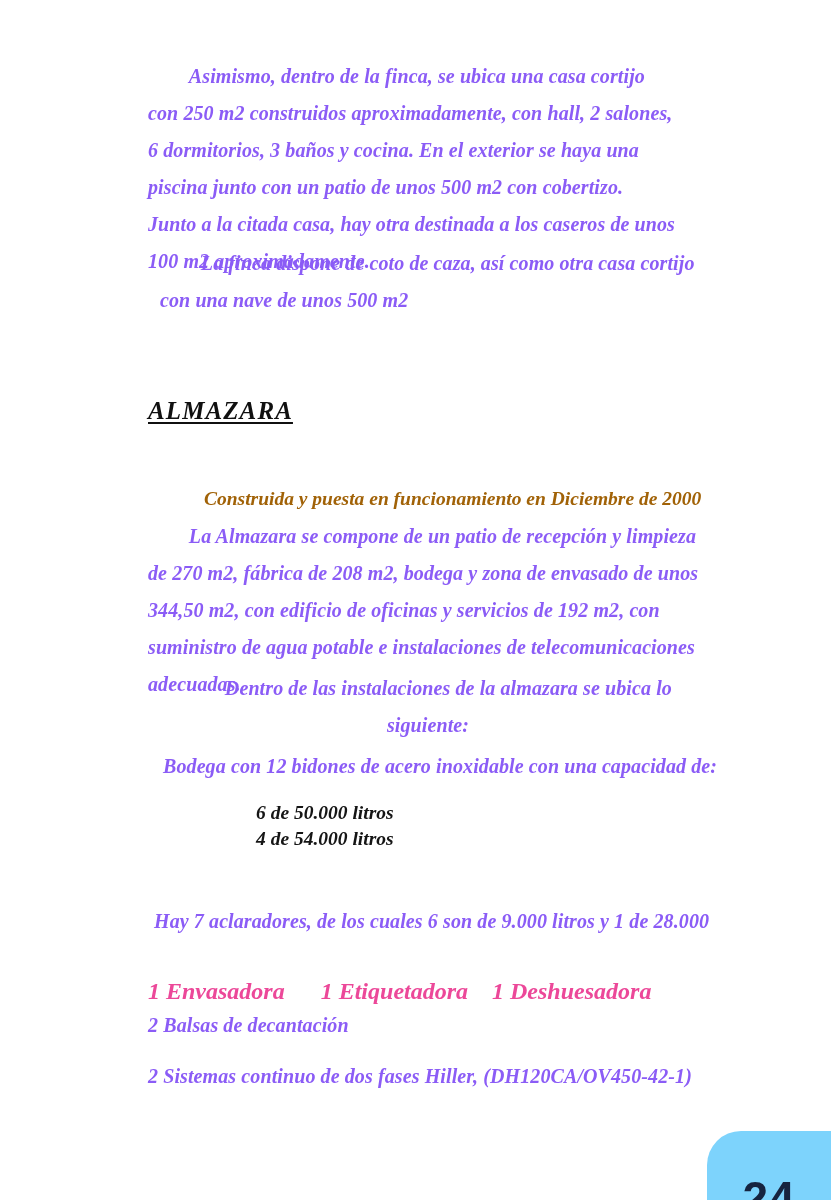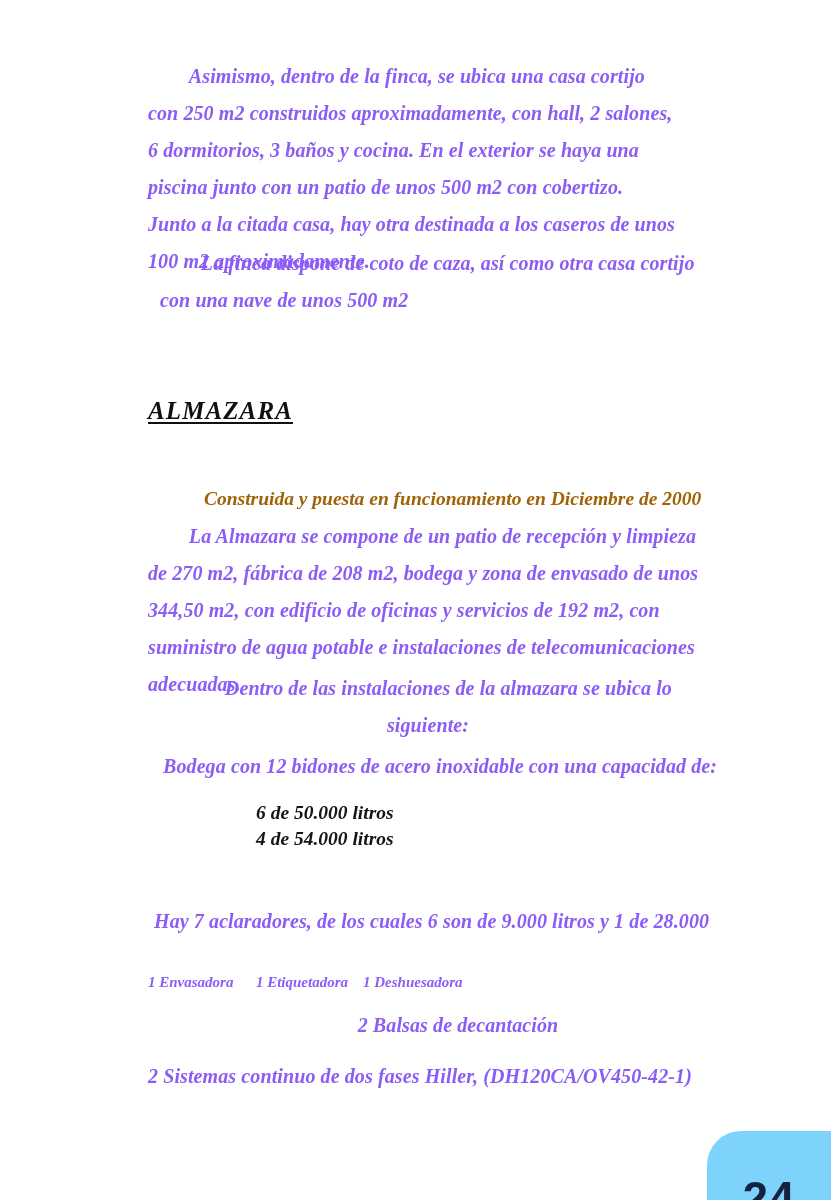--- a/index.html
+++ b/index.html
@@ -93,29 +93,29 @@
     font-style: italic;
     font-weight: 700;
     font-size: 19.5px;
     line-height: 26.4px;
     color: #151515;
     white-space: pre;
   }
 
   #p-aclaradores { top: 903px;  left: 6px; width: 620px; }
   #p-equipos     { top: 954px;  left: 0; width: 620px; }
-  #p-balsas      { top: 1007px; left: 0; width: 620px; text-align: center; }
+  #p-balsas      { top: 1007px; left: 0; width: 620px; }
   #p-sistemas    { top: 1058px; left: 0; width: 620px; }
 
   .equipos-line {
     font-style: italic;
     font-weight: 700;
-    font-size: 15px;
+    font-size: 24px;
     line-height: 26.4px;
-    color: #8b5cf6;
+    color: #ec4899;
     white-space: pre;
   }
 
   
   .page-badge {
     position: absolute;
     left: 707px;
     top: 1131px;
     width: 124px;
     height: 69px;

